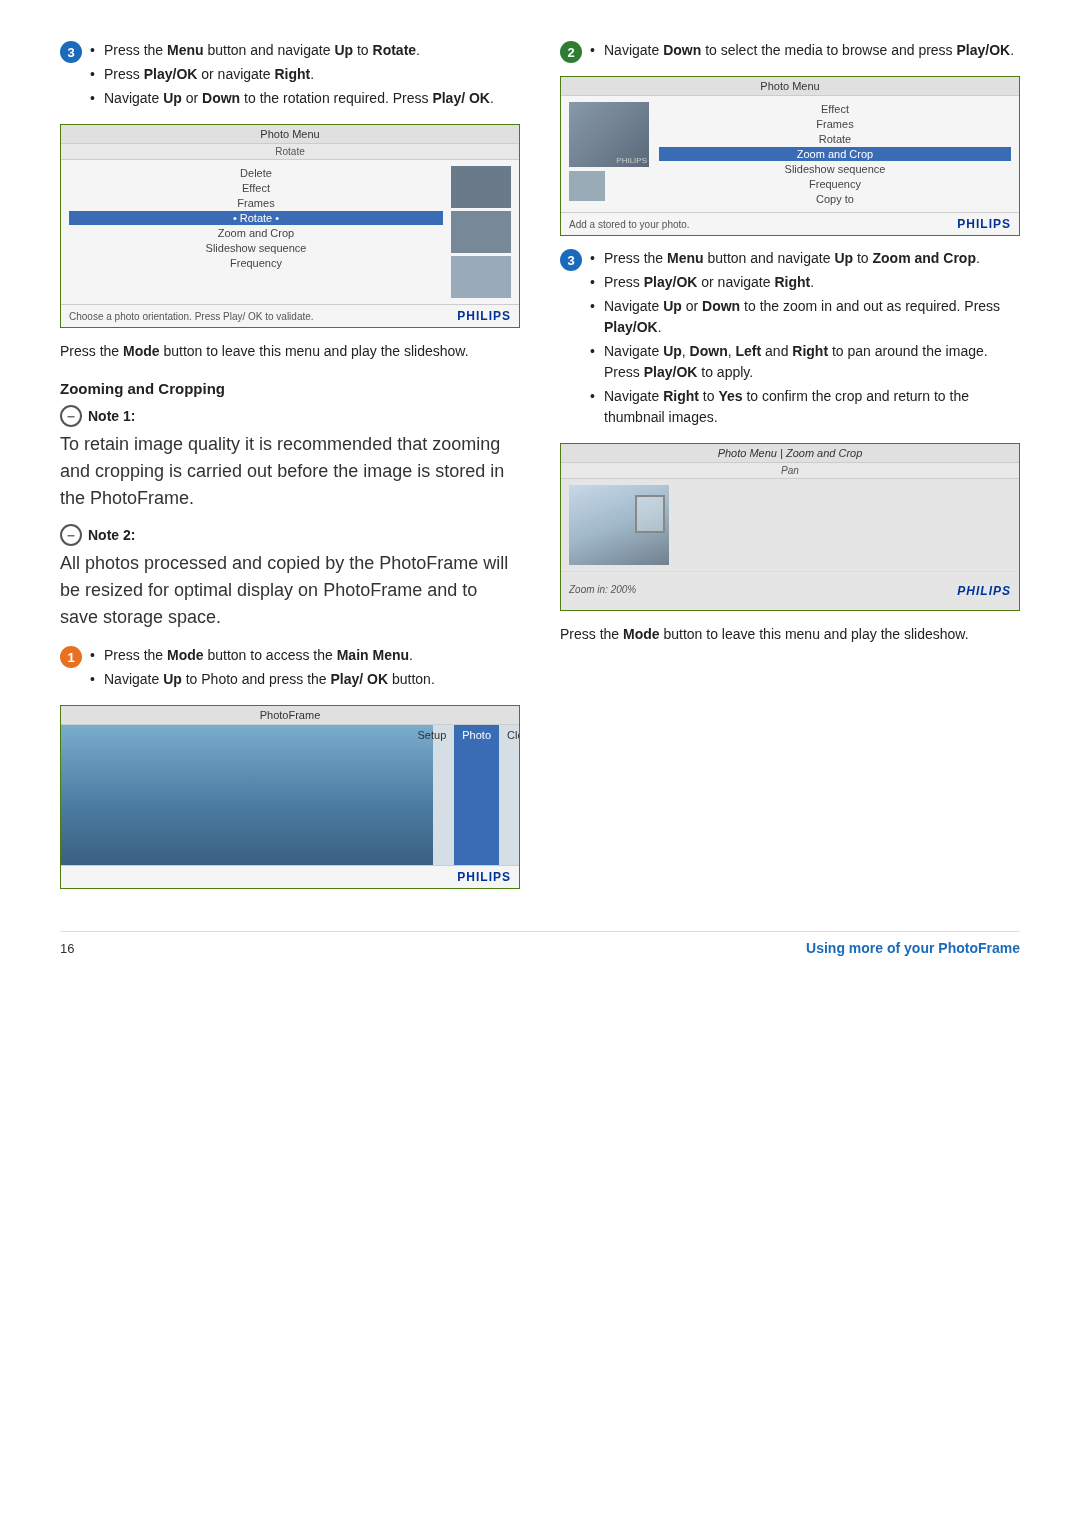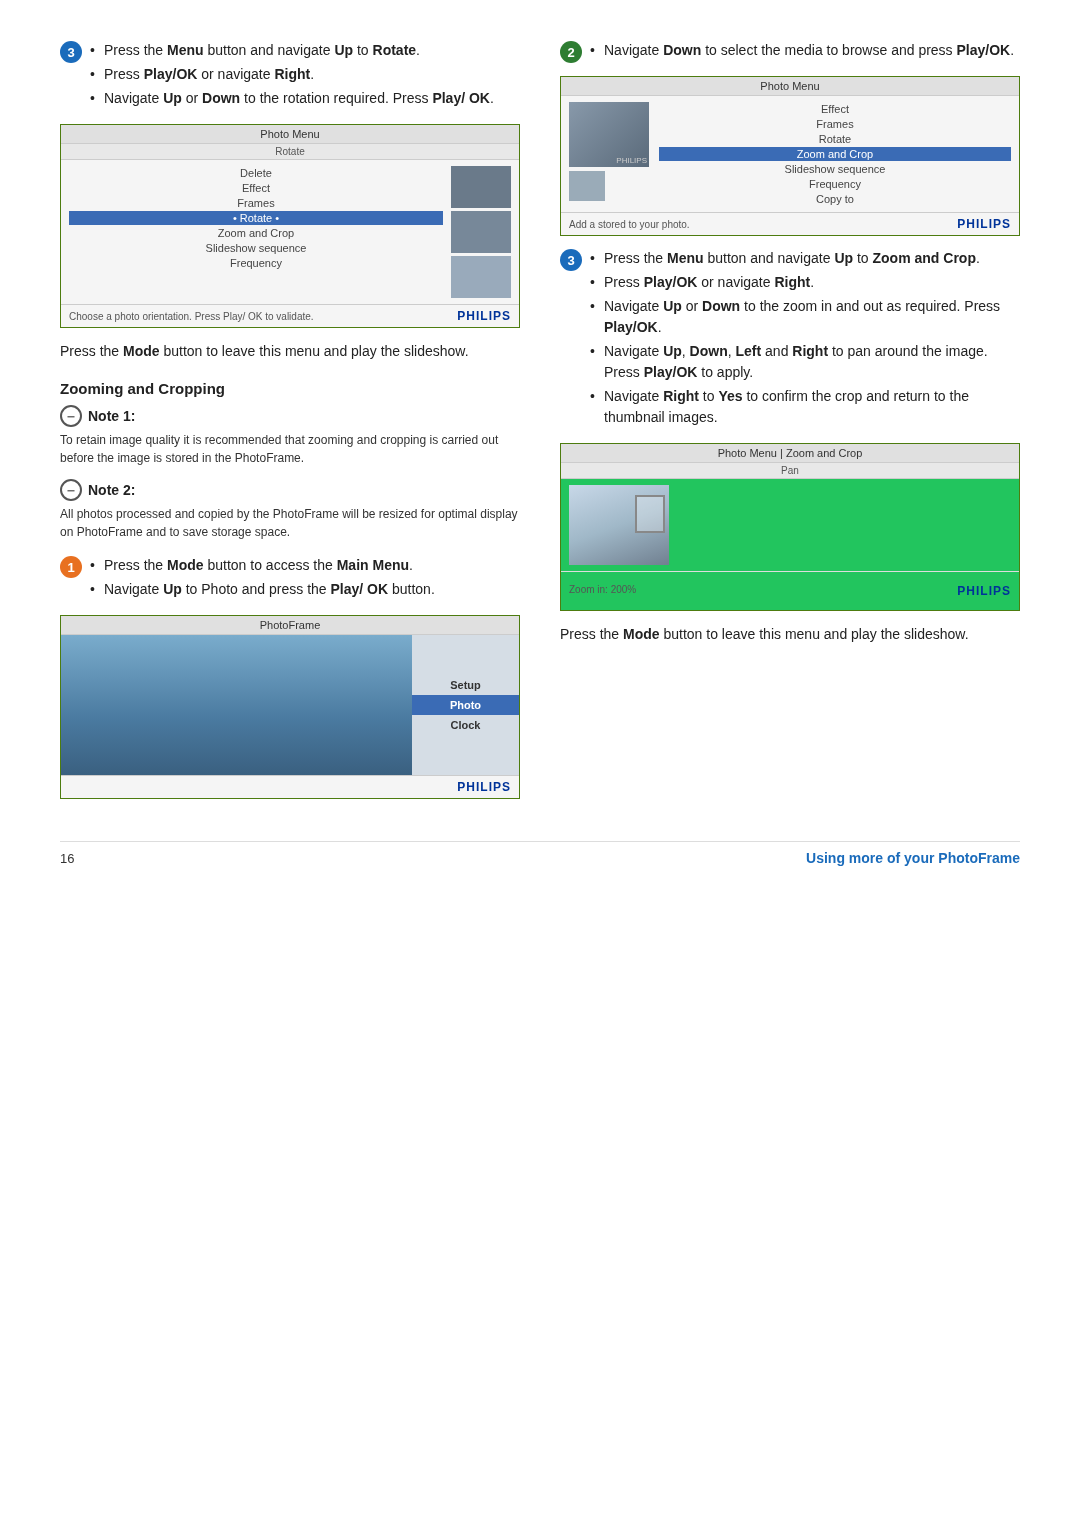--- a/index.html
+++ b/index.html
@@ -59,21 +59,21 @@
       align-items: center;
       justify-content: center;
       width: 22px;
       height: 22px;
       border-radius: 50%;
       border: 2px solid #555;
       font-size: 13px;
       font-weight: bold;
       color: #555;
     }
-    .note-text { line-height: 1.5; color: #333; font-size: 12px; }
+    .note-text { line-height: 1.5; color: #333; font-size: 18px; }
 
     
     .screen-box {
       border: 1px solid #4d7c0f;
       background: #f5f5f5;
       margin: 12px 0;
       font-size: 11px;
       color: #333;
       overflow: hidden;
       text-align: center;
@@ -163,21 +163,22 @@
       font-size: 11px;
       color: #333;
     }
     .main-menu-item.hl {
       background: #3a6bb5;
       color: #fff;
     }
 
     
     .zoom-screen {
-      background: #22c55e;
+      background: #e5e5e5;
+      font-style: italic;
     }
     .zoom-body {
       display: flex;
       gap: 8px;
       padding: 6px 8px;
     }
     .zoom-photo {
       width: 100px;
       height: 80px;
       background: #b0c4d0;
@@ -321,21 +322,21 @@
         <ul>
           <li>Press the <b>Mode</b> button to access the <b>Main Menu</b>.</li>
           <li>Navigate <b>Up</b> to Photo and press the <b>Play/ OK</b> button.</li>
         </ul>
       </div>
     </div>
 
     <div class="screen-box">
       <div class="screen-header">PhotoFrame</div>
       <div style="position:relative; min-height:140px; background:linear-gradient(180deg,#7aaccc 0%,#4a7aa0 60%,#3a6080 100%);">
-        <div style="position:absolute;right:0;top:0;bottom:0;width:107px;background:#d5dde5;display:flex;flex-direction:column;justify-content:center;font-weight:bold;">
+        <div style="position:absolute;right:0;top:0;bottom:0;width:86px;background:#d5dde5;display:flex;flex-direction:row;justify-content:center;">
           <div class="main-menu-item">Setup</div>
           <div class="main-menu-item hl">Photo</div>
           <div class="main-menu-item">Clock</div>
         </div>
       </div>
       <div class="screen-footer">
         <span></span>
         <span class="philips-logo">PHILIPS</span>
       </div>
     </div>

